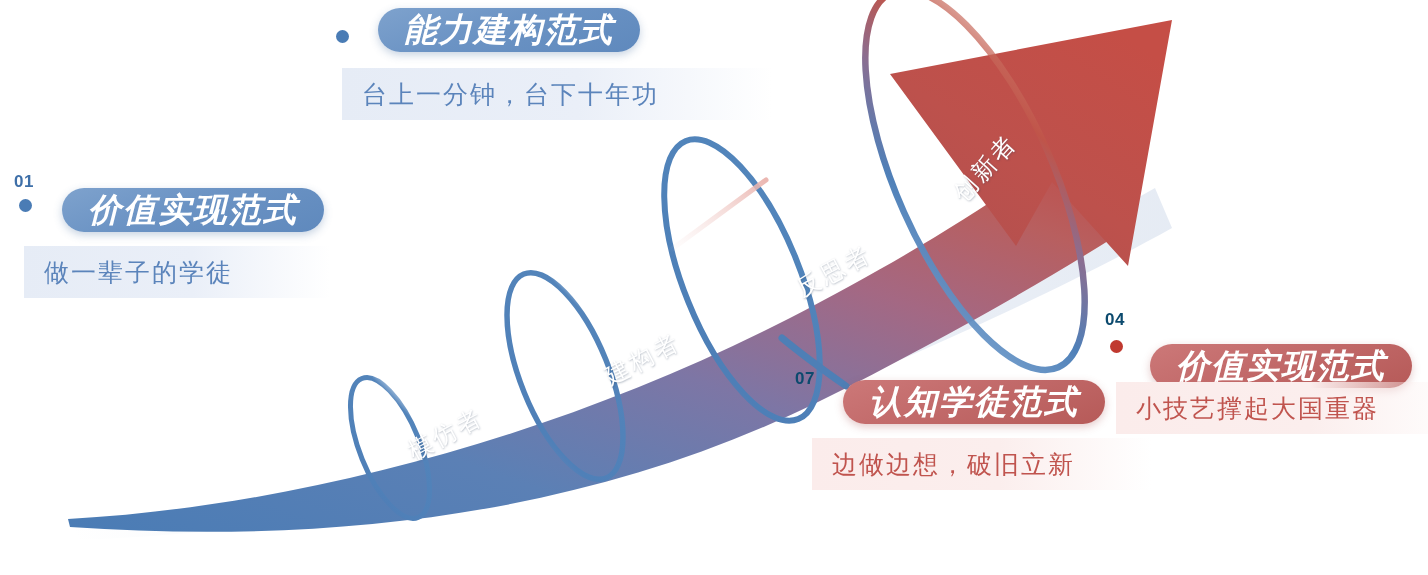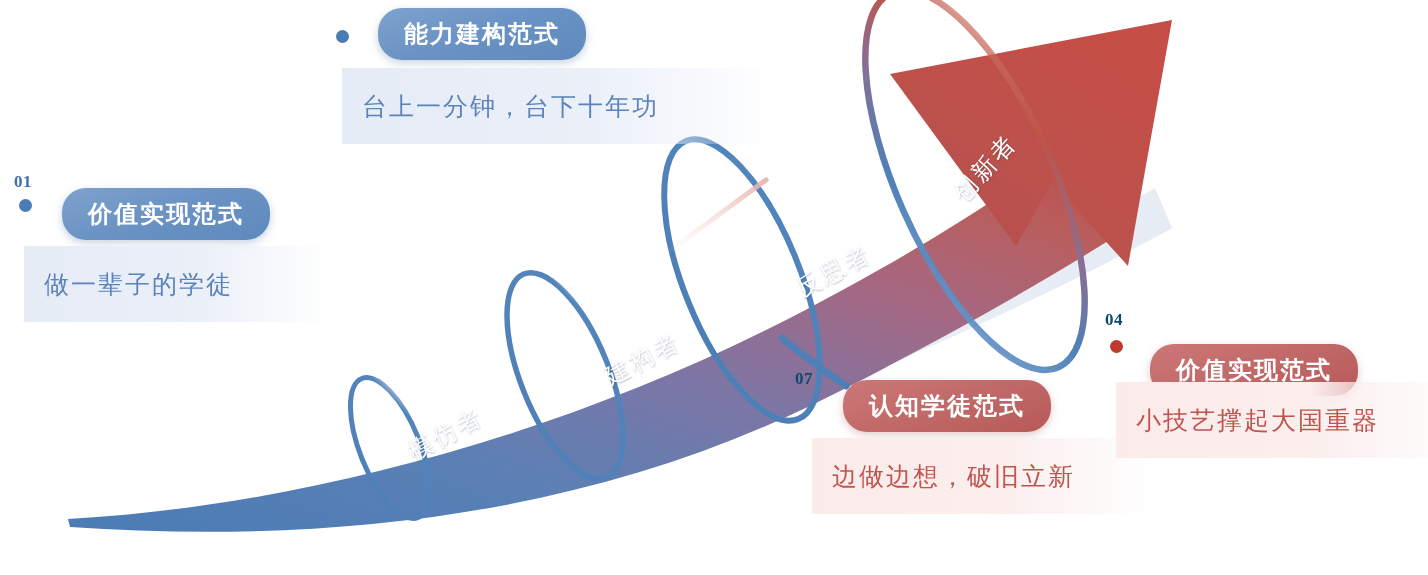--- a/index.html
+++ b/index.html
@@ -10,54 +10,55 @@
     overflow:hidden;
     position:relative;
   }
   #stage{position:absolute;left:0;top:0;width:1428px;height:575px;}
   svg.art{position:absolute;left:0;top:0;width:1428px;height:575px;}
 
   
   .group{position:absolute;}
   .num{
     position:absolute;
-    font-family:Liberation Serif, serif;
+    font-family:Liberation Sans, sans-serif;
     font-weight:bold;font-size:17px;letter-spacing:.5px;
   }
   .num.blue{color:#3e6fa8;}
   .num.red{color:#0c4a6e;}
 
   .dot{position:absolute;width:13px;height:13px;border-radius:50%;}
   .dot.blue{background:#4a7cb5;}
   .dot.red{background:#c0392f;}
 
   .pill{
     position:absolute;
     display:flex;align-items:center;justify-content:center;
-    height:52px;padding:0 26px;
+    height:44px;padding:0 26px;
     border-radius:24px;
     color:#ffffff;
-    font-size:24px;font-weight:bold;
+    font-size:33px;font-weight:bold;
     letter-spacing:2px;
     white-space:nowrap;
     box-shadow:0 3px 7px rgba(60,90,130,.28);
+    font-style:italic;
   }
   .pill.blue{
     background:linear-gradient(160deg,#7ea2cd 0%,#6b93c4 45%,#5f89bd 100%);
     box-shadow:0 3px 8px rgba(70,110,160,.30);
   }
   .pill.red{
     background:linear-gradient(160deg,#cc7878 0%,#c26a6a 45%,#b65a58 100%);
     box-shadow:0 3px 8px rgba(160,70,70,.28);
   }
 
   .sub{
     position:absolute;
     height:52px;display:flex;align-items:center;
-    padding:12px 20px;
+    padding:0 20px;
     font-size:25px;letter-spacing:2px;white-space:nowrap;
   }
   .sub.blue{
     color:#5b84bb;
     background:linear-gradient(90deg,#e6ecf6 0%,#eaeff8 55%,rgba(238,243,250,0) 100%);
   }
   .sub.red{
     color:#c0544e;
     background:linear-gradient(90deg,#fbeceb 0%,#fbeeed 55%,rgba(252,241,240,0) 100%);
   }

